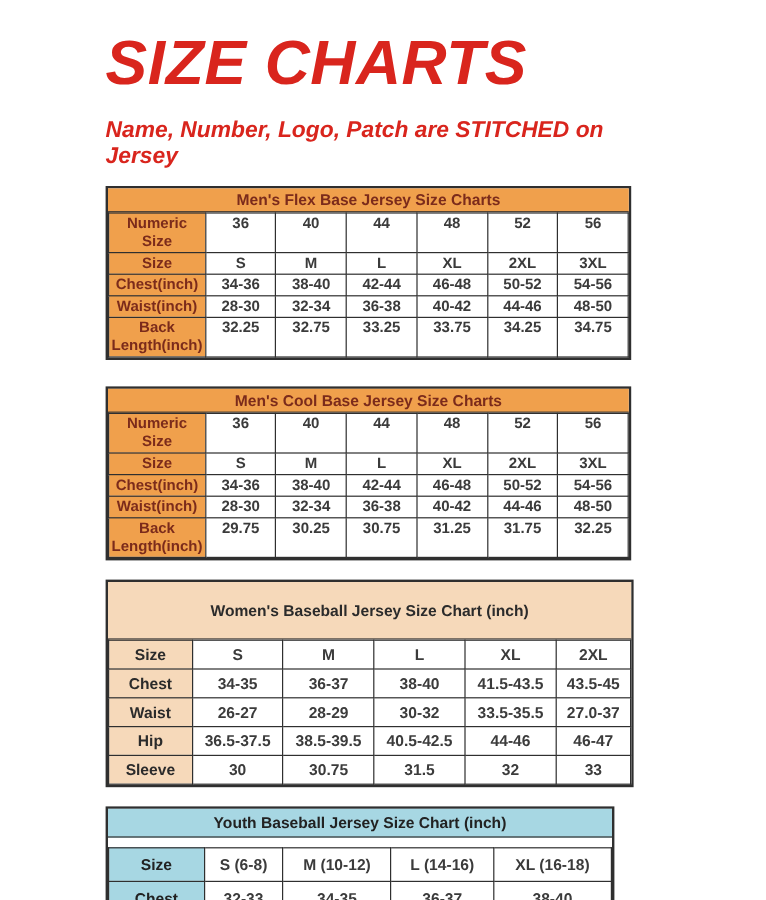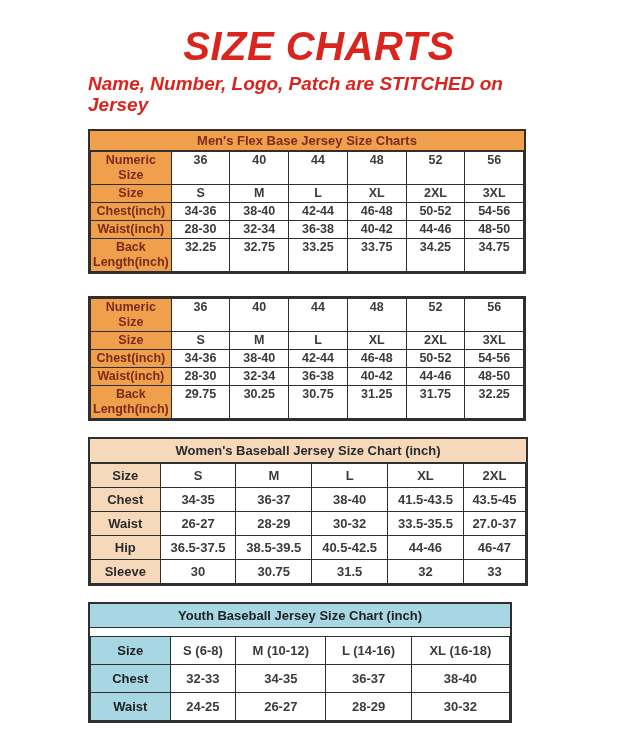--- a/index.html
+++ b/index.html
@@ -3,26 +3,26 @@
 <meta charset="utf-8">
 <style>
   html,body{margin:0;padding:0;}
   body{
     width:638px;height:750px;background:#ffffff;overflow:hidden;
     font-family:"Liberation Sans",sans-serif;
   }
   .content{padding-left:88px;padding-top:24px;}
 
   .main-title{
-    margin:0;width:462px;text-align:center;
-    font-size:40px;line-height:1.12;font-weight:bold;font-style:italic;
+    margin:0;width:462px;
+    font-size:52px;line-height:1.12;font-weight:bold;font-style:italic;
     letter-spacing:0.5px;
   }
   .subtitle{
-    margin:4px 0 0 0;max-width:432px;
+    margin:16px 0 0 0;max-width:432px;
     font-size:19px;line-height:1.12;font-weight:bold;font-style:italic;
   }
 
   .size-table{
     border:2px solid #2f2f2f;background:#ffffff;box-sizing:border-box;
   }
   .t-band{
     background:var(--band);color:var(--band-text);
     text-align:center;font-weight:bold;font-size:13px;
     padding:2px 0;border-bottom:1px solid #2f2f2f;
@@ -36,21 +36,21 @@
 
   
   .mens{width:438px;}
   .mens th{width:18.4%;}
   .mens th,.mens td{font-size:12.5px;line-height:1.2;padding:1px 2px;vertical-align:top;}
 
   
   .women{width:440px;}
   .women th{width:16%;}
   .women th,.women td{font-size:13px;padding:4px 2px;vertical-align:middle;}
-  .women .t-band{padding:4px 0;}
+  .women .t-band{padding:16px 0;}
 
   
   .youth{width:424px;padding-bottom:0;}
   .youth th{width:19%;}
   .youth th,.youth td{font-size:13px;padding:6px 2px;vertical-align:middle;}
   .youth .t-band{padding:4px 0;margin-bottom:8px;}
 
   .mt1{margin-top:14px;}
   .mt2{margin-top:22px;}
   .mt3{margin-top:16px;}
@@ -112,20 +112,21 @@
             <td>33.25</td>
             <td>33.75</td>
             <td>34.25</td>
             <td>34.75</td>
           </tr>
         </tbody>
       </table>
   </section>
 
   <section class="size-table mens mt2" style="--band: #f0a04c; --band-text: #7b2b1b;">
+    <div class="t-band">Men's Cool Base Jersey Size Charts</div>
     <table>
         <tbody>
           <tr>
             <th>Numeric Size</th>
             <td>36</td>
             <td>40</td>
             <td>44</td>
             <td>48</td>
             <td>52</td>
             <td>56</td>

